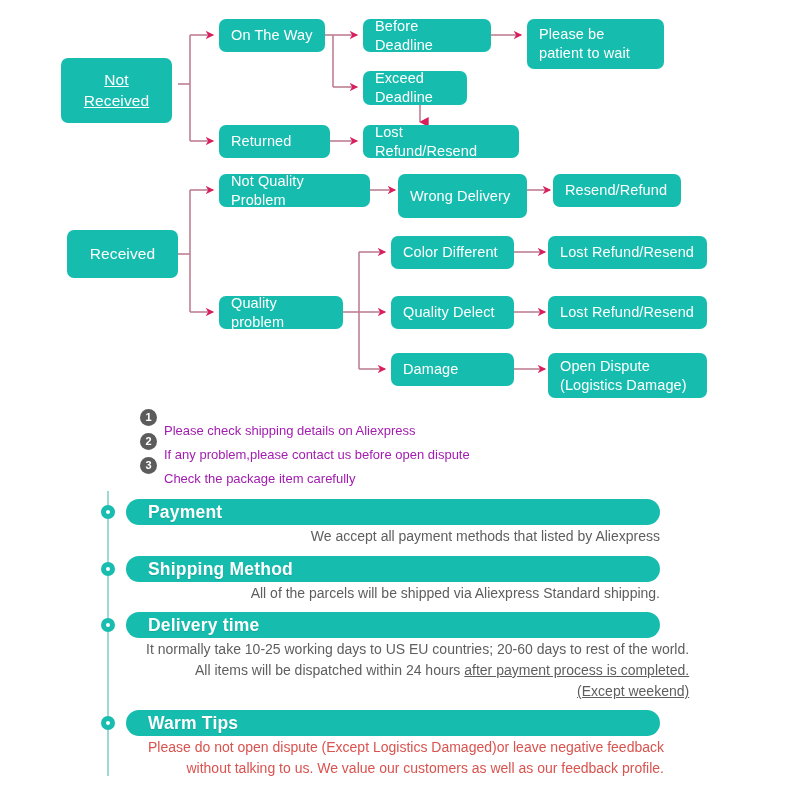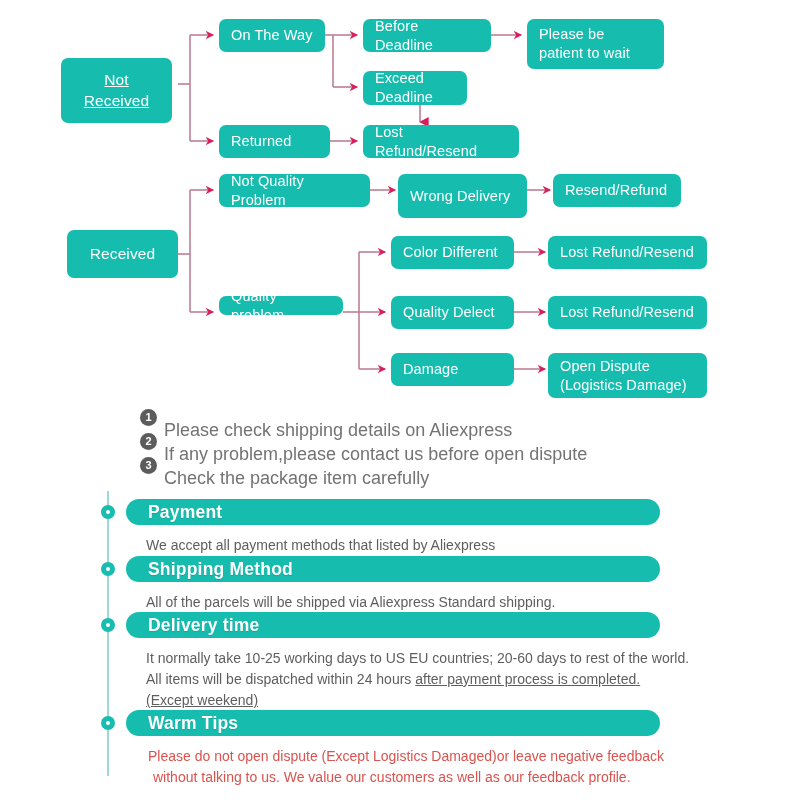--- a/index.html
+++ b/index.html
@@ -66,22 +66,22 @@
     background: #5c5c5c;
     color: #ffffff;
     font-size: 11px;
     font-weight: 700;
     display: flex;
     align-items: center;
     justify-content: center;
     margin-right: 7px;
   }
   .note-text {
-    font-size: 18px;
-    color: #737373;
+    font-size: 13px;
+    color: #a21caf;
     white-space: nowrap;
     margin-top: 27px;
   }
 
   
   #timeline {
     position: absolute;
     left: 0;
     top: 487px;
     width: 800px;
@@ -130,25 +130,26 @@
     text-align: center;
   }
   .pill-title {
     color: #ffffff;
     font-size: 17.5px;
     font-weight: 700;
     letter-spacing: .2px;
     text-shadow: 0 1px 1px rgba(0,0,0,.12);
   }
   .sec-body {
-    margin-top: 10px;
+    margin-top: 1px;
     padding-left: 20px;
     font-size: 14px;
     color: #5e5e5e;
     line-height: 1.5;
+    text-align: right;
   }
   .sec-body.warn { color: #d9534f; }
   .u { text-decoration: underline; }
 </style>
 </head>
 <body>
 
 <div id="flowchart">
 
   <svg id="flow-svg" viewBox="0 0 800 400" xmlns="http://www.w3.org/2000/svg">
@@ -245,21 +246,21 @@
   </div>
 
   <div class="node" style="left:391px; top:236px; width:123px; height:33px;">
     <span>Color Different</span>
   </div>
 
   <div class="node" style="left:548px; top:236px; width:159px; height:33px;">
     <span>Lost Refund/Resend</span>
   </div>
 
-  <div class="node" style="left:219px; top:296px; width:124px; height:19px;">
+  <div class="node" style="left:219px; top:296px; width:124px; height:33px;">
     <span>Quality problem</span>
   </div>
 
   <div class="node" style="left:391px; top:296px; width:123px; height:33px;">
     <span>Quality Delect</span>
   </div>
 
   <div class="node" style="left:548px; top:296px; width:159px; height:33px;">
     <span>Lost Refund/Resend</span>
   </div>

